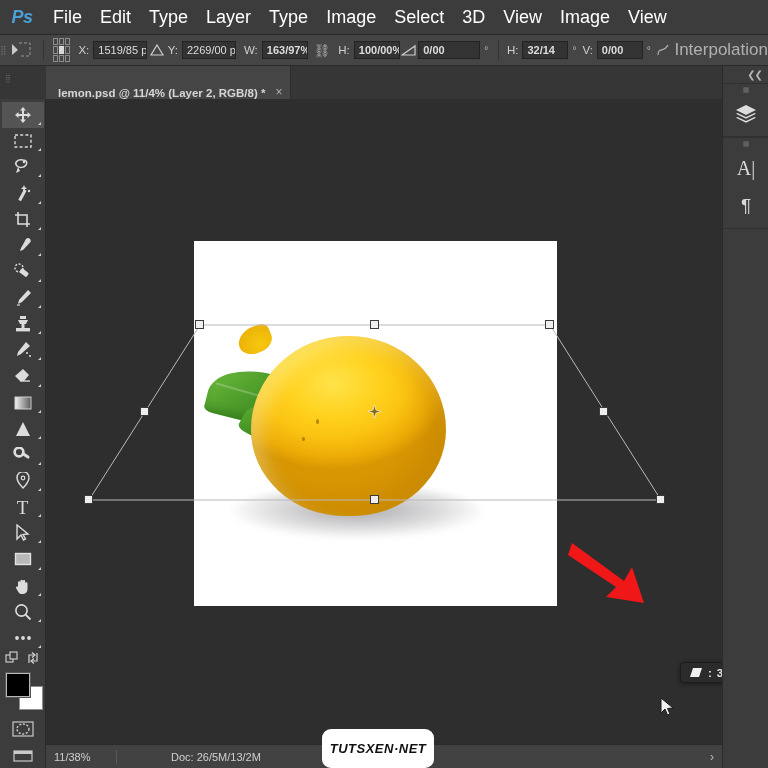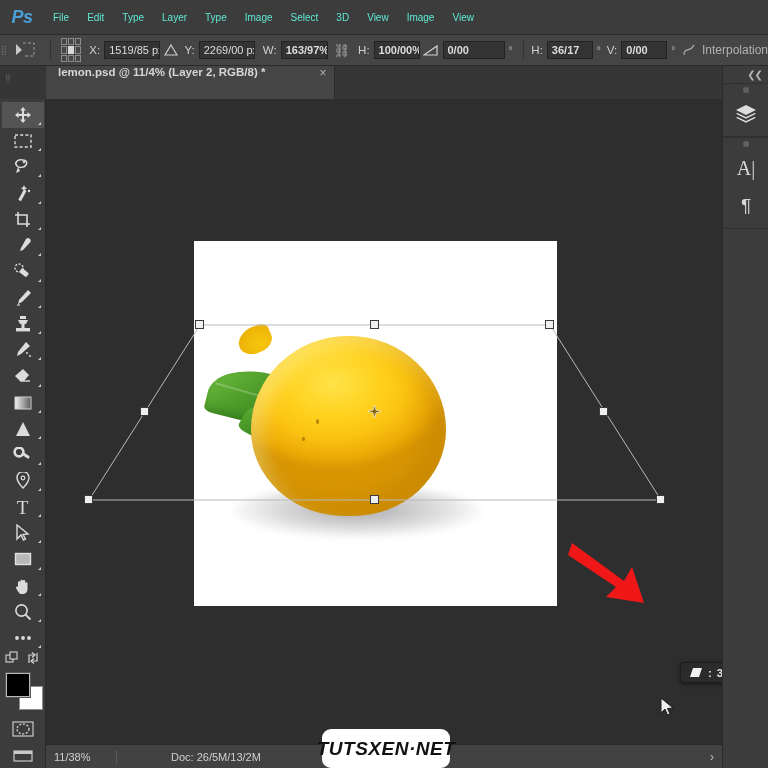--- a/index.html
+++ b/index.html
@@ -21,21 +21,21 @@
     border-bottom: 1px solid #2a2a2a;
   }
   .ps-logo {
     width: 44px; text-align: center;
     font-size: 18px; font-weight: bold; font-style: italic;
     color: #4a9fd8; letter-spacing: -0.5px;
     font-family: "Liberation Sans", sans-serif;
   }
   .menu-item {
     padding: 0 9px; height: 35px; line-height: 35px;
-    font-size: 10px; color: #5eead4; cursor: default; white-space: nowrap;
+    font-size: 18px; color: #ffffff; cursor: default; white-space: nowrap;
   }
 
   
   .optionsbar {
     position: absolute; top: 35px; left: 0; width: 768px; height: 31px;
     background: #454545;
     display: flex; align-items: center;
     border-bottom: 1px solid #2a2a2a;
     font-size: 11px;
   }
@@ -57,36 +57,36 @@
   .ob-field.w-narrow { min-width: 46px; font-weight: bold; }
   .ob-unit { color: #b8b8b8; margin: 0 4px; font-size: 10px; }
   .refgrid {
     width: 24px; height: 24px; display: grid;
     grid-template-columns: repeat(3, 1fr); grid-template-rows: repeat(3, 1fr);
     gap: 1px; margin-right: 6px; margin-left: 4px;
   }
   .refgrid i { border: 1px solid #8c8c8c; display: block; }
   .refgrid i.on { background: #d8d8d8; border-color: #d8d8d8; }
   .ob-link { color: #b5b5b5; font-size: 13px; margin: 0 6px; }
-  .ob-interp { color: #b0b0b0; font-size: 12px; margin-left: 4px; }
+  .ob-interp { color: #b0b0b0; font-size: 17px; margin-left: 4px; }
 
   
   .tabbar {
     position: absolute; top: 66px; left: 0; width: 768px; height: 33px;
     background: #363636;
   }
   .tab-grip {
     position: absolute; left: 5px; top: 9px; width: 6px; height: 16px;
     color: #6d6d6d; font-size: 8px; line-height: 8px; letter-spacing: -2px;
   }
   .doc-tab {
     position: absolute; left: 46px; top: 0; height: 33px;
     background: #454545; border-right: 1px solid #2c2c2c;
-    display: flex; align-items: flex-start; padding: 0 8px 0 12px;
-    font-size: 11.5px; font-weight: bold; color: #d6d6d6; white-space: nowrap; gap: 44px;
+    display: flex; align-items: flex-end; padding: 0 8px 0 12px;
+    font-size: 11.5px; font-weight: bold; color: #d6d6d6; white-space: nowrap;
   }
   .doc-tab .tab-close { margin-left: 10px; font-size: 12px; color: #b0b0b0; font-weight: normal; }
 
   
   .toolbar {
     position: absolute; left: 0; top: 99px; width: 46px; height: 669px;
     background: #3c3c3c; border-right: 1px solid #2a2a2a;
     display: flex; flex-direction: column; align-items: center;
     padding-top: 3px;
   }
@@ -209,24 +209,24 @@
     background: #424242; border-top: 1px solid #2a2a2a;
     display: flex; align-items: center; font-size: 11px; color: #d0d0d0;
   }
   .sb-zoom { width: 70px; padding-left: 8px; }
   .sb-sep { width: 1px; height: 14px; background: #595959; }
   .sb-doc { flex: 1; padding-left: 54px; }
   .sb-arrow { padding-right: 8px; color: #b9b9b9; font-size: 12px; }
 
   
   .watermark {
-    position: absolute; left: 322px; top: 729px; width: 128px; height: 39px;
+    position: absolute; left: 322px; top: 729px; width: 112px; height: 39px;
     background: #ffffff; border-radius: 9px;
     display: flex; align-items: center; justify-content: center;
-    font-size: 19px; font-weight: bold; font-style: italic;
+    font-size: 13px; font-weight: bold; font-style: italic;
     color: #111; letter-spacing: .5px;
   }
 </style>
 </head>
 <body>
 
 <div id="app">
 
   <div class="menubar">
     <div class="ps-logo">Ps</div>
@@ -291,21 +291,21 @@
       <svg width="16" height="12" viewBox="0 0 16 12">
           <path d="M14 11 L1 11 L14 2 Z" fill="none" stroke="#d0d0d0" stroke-width="1.2"></path>
         </svg>
     </div>
     <div class="ob-field w-narrow" style="min-width:62px">0/00</div>
     <span class="ob-unit">°</span>
 
     <div class="ob-sep"></div>
 
     <span class="ob-label">H:</span>
-    <div class="ob-field w-narrow">36/17</div>
+    <div class="ob-field w-narrow">32/14</div>
     <span class="ob-unit">°</span>
 
     <span class="ob-label">V:</span>
     <div class="ob-field w-narrow">0/00</div>
     <span class="ob-unit">°</span>
 
     <div class="ob-tool" style="width:22px">
       <svg width="14" height="14" viewBox="0 0 14 14">
           <path d="M2 12 C2 4, 8 10, 12 2" fill="none" stroke="#b0b0b0" stroke-width="1.2"></path>
         </svg>

